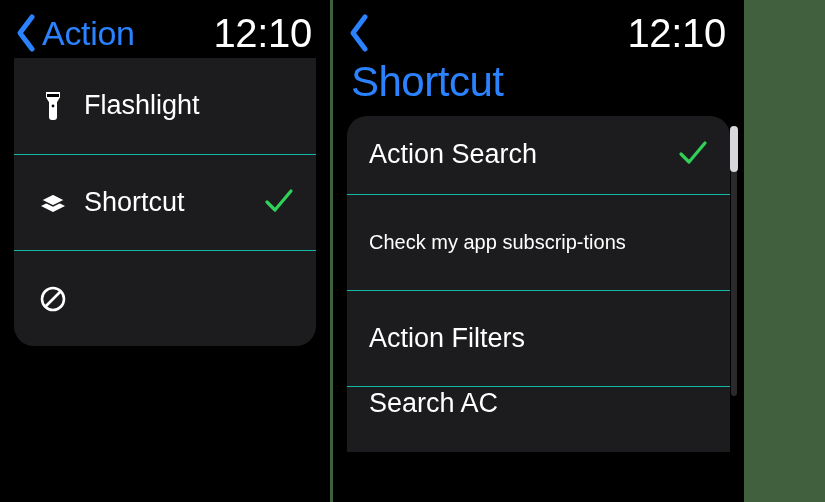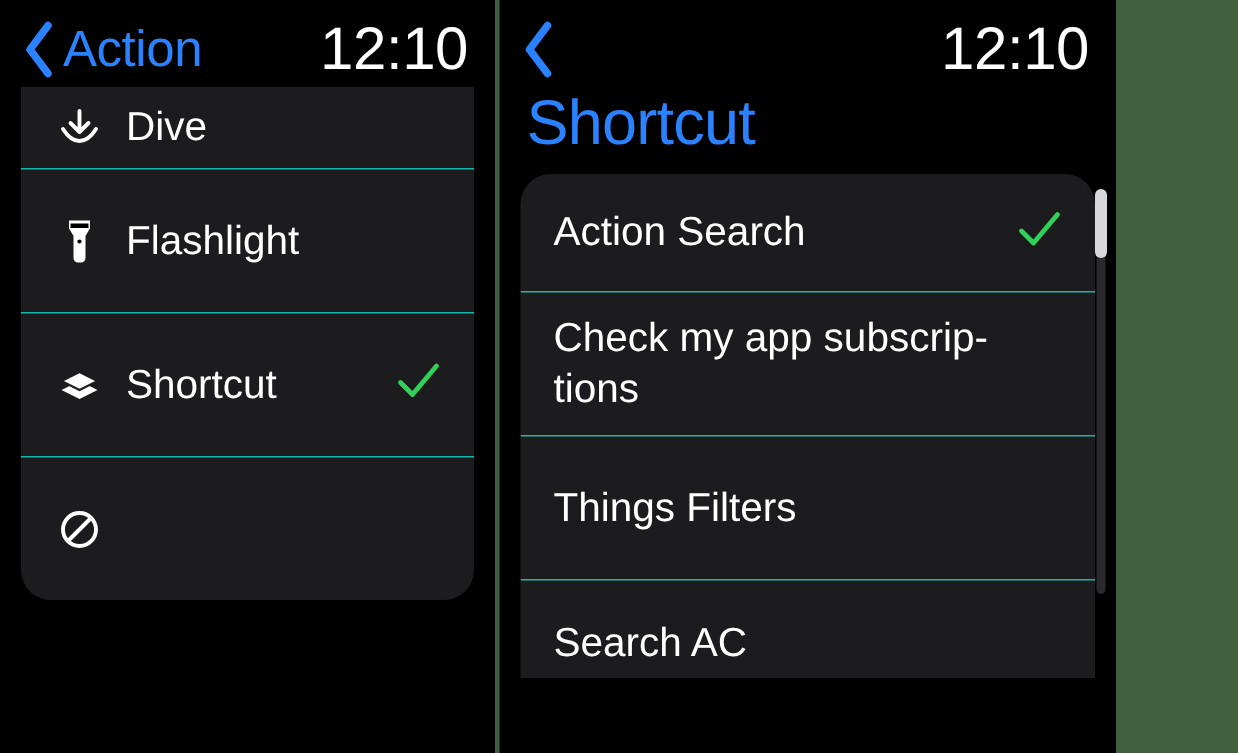--- a/index.html
+++ b/index.html
@@ -90,21 +90,21 @@
   .row-icon svg { width: 30px; height: 30px; }
 
   .row-label {
     font-size: 27px;
     font-weight: 400;
     color: #fff;
     letter-spacing: 0;
     line-height: 1.25;
     flex: 1;
   }
-  .row-label.wrap { font-size: 27px; }
+  .row-label.wrap { font-size: 20px; }
 
   .checkmark {
     margin-left: auto;
     color: #30d158;
   }
   .checkmark svg { width: 30px; height: 28px; stroke: #30d158; stroke-width: 3.2; fill: none; stroke-linecap: round; stroke-linejoin: round; }
 
   .scrollbar {
     position: absolute;
     right: 6px;
@@ -132,29 +132,20 @@
     <span class="back-chevron">
       <svg viewBox="0 0 26 44">
           <path d="M18 6 L6 22 L18 38" stroke="#2b82ff" stroke-width="5" fill="none" stroke-linecap="round" stroke-linejoin="round"></path>
         </svg>
     </span>
     <span class="back-label">Action</span>
     <span class="time">12:10</span>
   </div>
 
   <div class="list flush-top">
-    <div class="row short">
-      <span class="row-icon">
-        <svg viewBox="0 0 30 30">
-            <path d="M15 2 v14 M15 16 l-6 -6 M15 16 l6 -6" stroke="#fff" stroke-width="2.6" fill="none" stroke-linecap="round" stroke-linejoin="round"></path>
-            <path d="M4 14 q5 8 11 8 q6 0 11 -8" stroke="#fff" stroke-width="2.6" fill="none" stroke-linecap="round"></path>
-          </svg>
-      </span>
-      <span class="row-label">Dive</span>
-    </div>
 
     <div class="row">
       <span class="row-icon">
         <svg viewBox="0 0 30 30">
             <path d="M9 2 h12 v4 l-3 5 v15 a2 2 0 0 1 -2 2 h-2 a2 2 0 0 1 -2 -2 v-15 l-3 -5 z" stroke="#fff" stroke-width="2" fill="#fff"></path>
             <rect x="9" y="3" width="12" height="3" fill="#000"></rect>
             <circle cx="15" cy="15" r="1.4" fill="#000"></circle>
           </svg>
       </span>
       <span class="row-label">Flashlight</span>
@@ -206,19 +197,19 @@
       <span class="checkmark">
         <svg viewBox="0 0 30 28">
             <path d="M3 15 L11 23 L27 4"></path>
           </svg>
       </span>
     </div>
     <div class="row">
       <span class="row-label wrap">Check my app subscrip‐tions</span>
     </div>
     <div class="row">
-      <span class="row-label">Things Filters</span>
-    </div>
-    <div class="row" style="min-height:66px; align-items:flex-end; padding-bottom:6px">
+      <span class="row-label">Action Filters</span>
+    </div>
+    <div class="row" style="min-height:66px; align-items:flex-start; padding-bottom:6px">
       <span class="row-label">Search AC</span>
     </div>
   </div>
 </div>
 
 </body></html>

